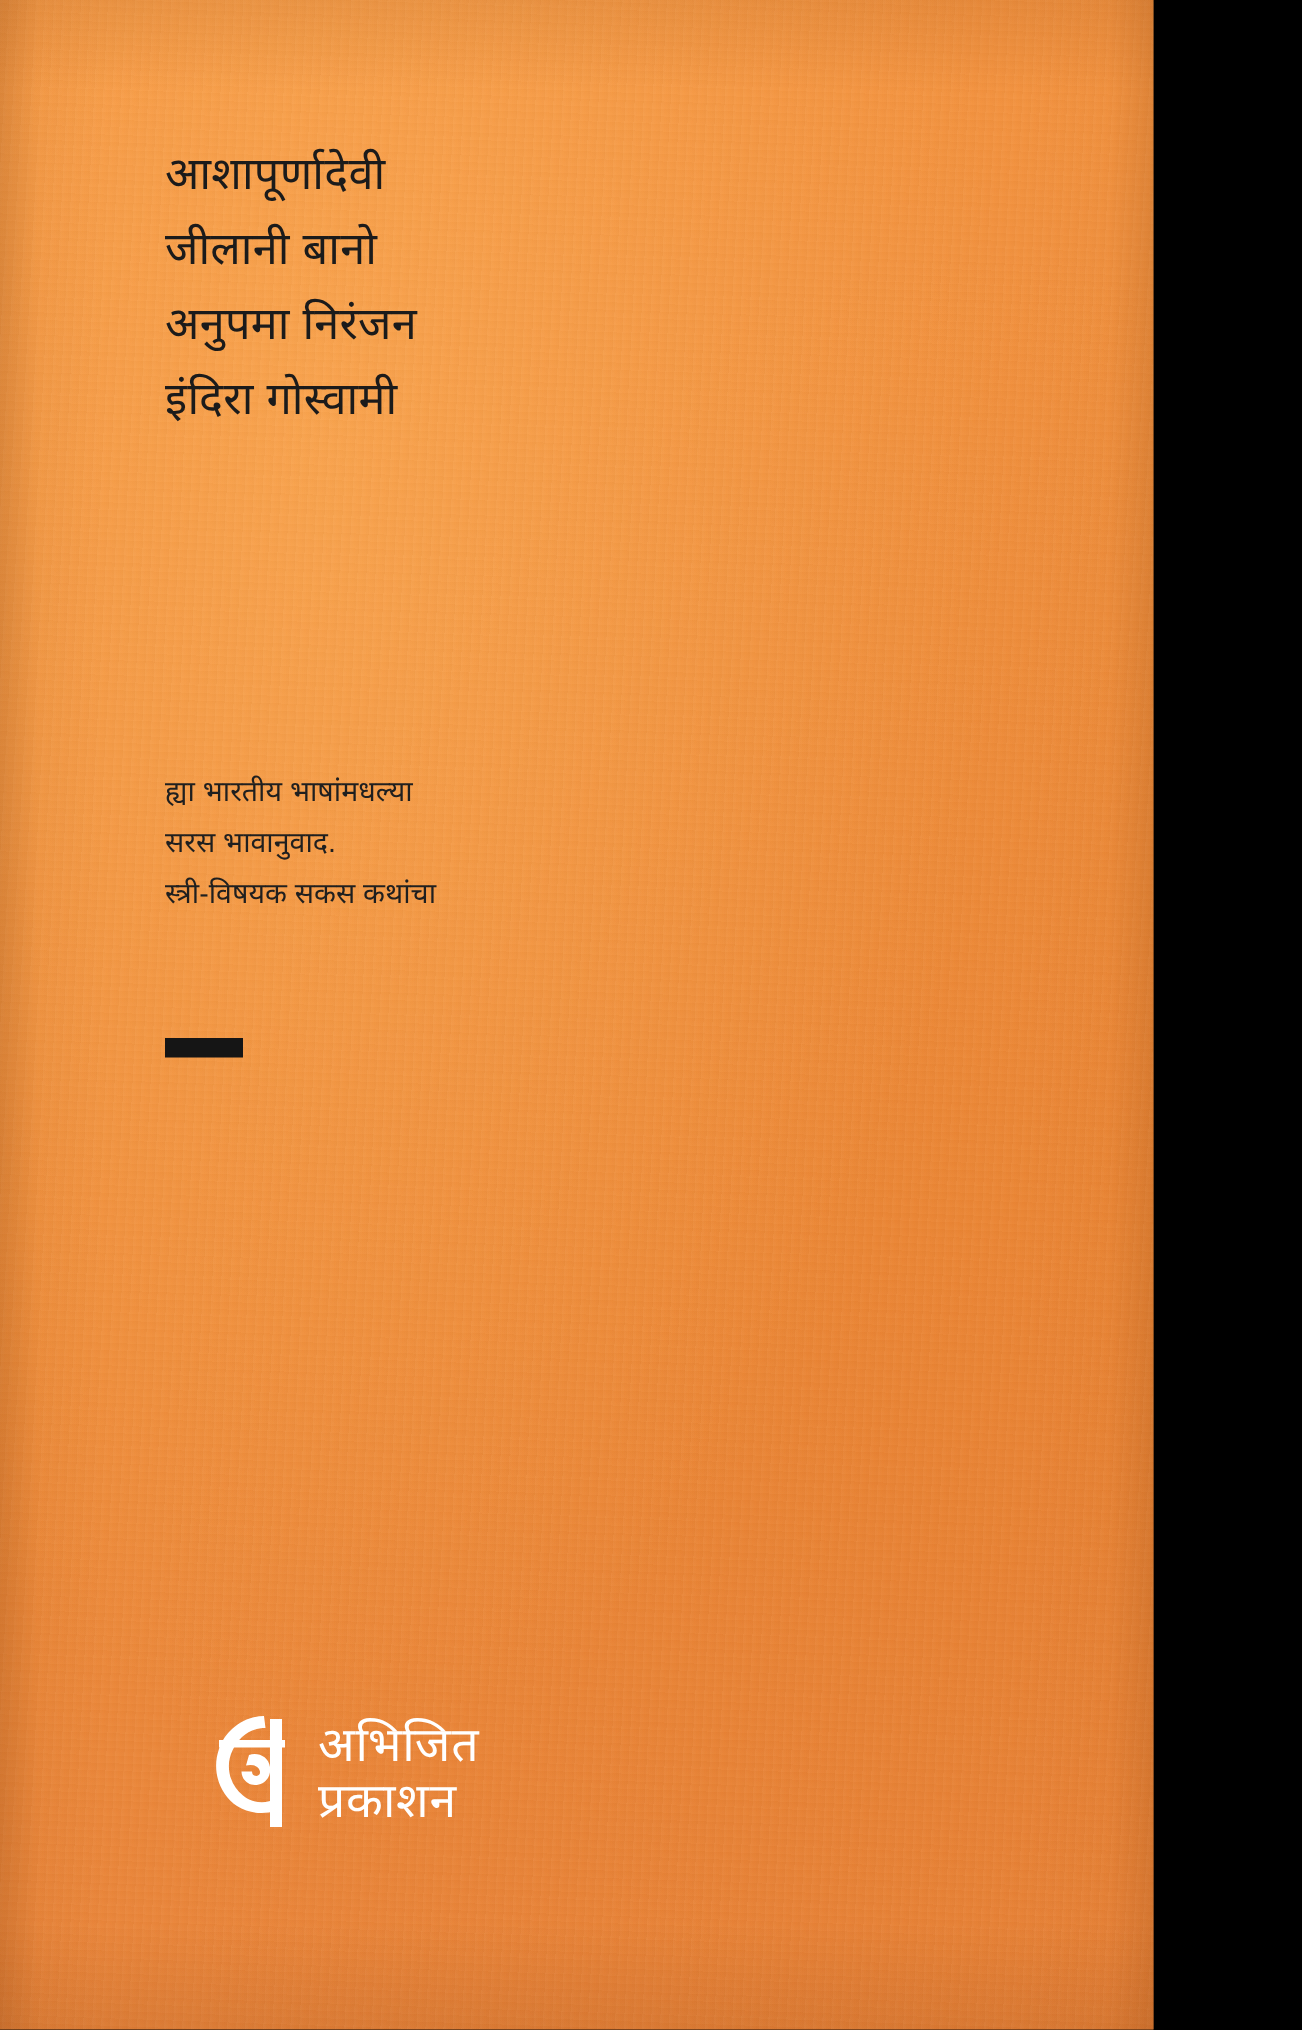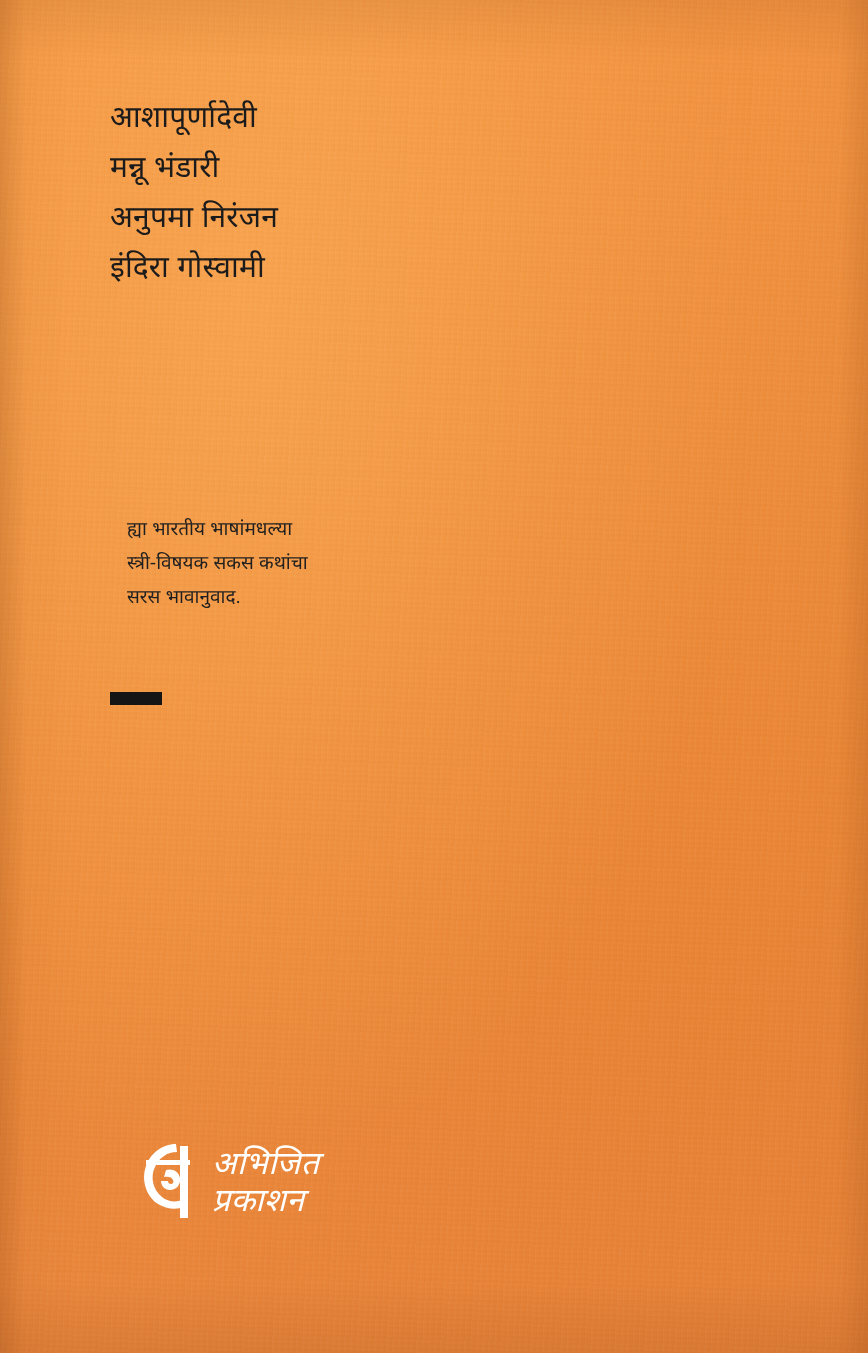--- a/index.html
+++ b/index.html
@@ -7,21 +7,21 @@
     padding: 0;
   }
   body {
     width: 868px;
     height: 1353px;
     font-family: "Liberation Sans", sans-serif;
     background: #000;
   }
   .book-back-cover {
     position: relative;
-    width: 868px;
+    width: 769px;
     height: 1353px;
     box-sizing: border-box;
     background:
       radial-gradient(ellipse at 28% 22%, rgba(255,178,90,0.55) 0%, rgba(255,178,90,0.0) 58%),
       radial-gradient(ellipse at 85% 78%, rgba(226,120,40,0.35) 0%, rgba(226,120,40,0.0) 60%),
       linear-gradient(172deg, #f4933f 0%, #f08f3c 35%, #ee8a38 62%, #e8833a 100%);
     overflow: hidden;
   }
   
   .texture {
@@ -56,21 +56,20 @@
     color: #1b1b1b;
     letter-spacing: 0.2px;
     white-space: nowrap;
   }
 
   .blurb {
     position: absolute;
     left: 110px;
     top: 512px;
     width: 330px;
-    margin-left: 17px;
   }
   .blurb-line {
     font-family: "Liberation Sans", "DejaVu Sans", sans-serif;
     font-size: 19px;
     line-height: 34px;
     color: #1f1f1f;
     white-space: nowrap;
   }
 
   .rule {
@@ -82,21 +81,20 @@
     background: #151515;
   }
 
   .publisher {
     position: absolute;
     left: 132px;
     top: 1140px;
     display: flex;
     align-items: center;
     gap: 10px;
-    font-style: italic;
   }
   .pub-mark {
     position: relative;
     width: 70px;
     height: 84px;
     flex: 0 0 auto;
   }
   .pub-mark svg { display: block; }
   .pub-name {
     display: flex;
@@ -115,29 +113,29 @@
 </head>
 <body>
 
 <div class="book-back-cover">
 
   <div class="texture"></div>
   <div class="edge-shade"></div>
 
   <div class="authors">
     <div class="author-line">आशापूर्णादेवी</div>
-    <div class="author-line">मन्नू भंडारी</div>
+    <div class="author-line">जीलानी बानो</div>
     <div class="author-line">अनुपमा निरंजन</div>
     <div class="author-line">इंदिरा गोस्वामी</div>
   </div>
 
   <div class="blurb">
     <div class="blurb-line">ह्या भारतीय भाषांमधल्या</div>
+    <div class="blurb-line">सरस भावानुवाद.</div>
     <div class="blurb-line">स्त्री-विषयक सकस कथांचा</div>
-    <div class="blurb-line">सरस भावानुवाद.</div>
   </div>
 
   <div class="rule"></div>
 
   <div class="publisher">
     <div class="pub-mark">
       <svg width="70" height="84" viewBox="0 0 70 84" aria-hidden="true">
         <path d="M44 4 C30 4 18 14 14 26 C9 40 14 56 26 64 C34 69 44 70 52 67 L52 59 C45 63 36 62 30 57 C21 50 18 37 23 27 C27 18 35 12 45 12 Z" fill="#ffffff"></path>
         <path d="M48 6 L56 6 L56 78 L48 78 Z" fill="#ffffff"></path>
         <path d="M34 30 C40 28 47 31 48 38 C49 45 44 50 38 50 C33 50 29 46 29 41 L36 41 C36 43 37 44 39 44 C41 44 42 42 41 40 C40 37 36 36 32 37 Z" fill="#ffffff"></path>

